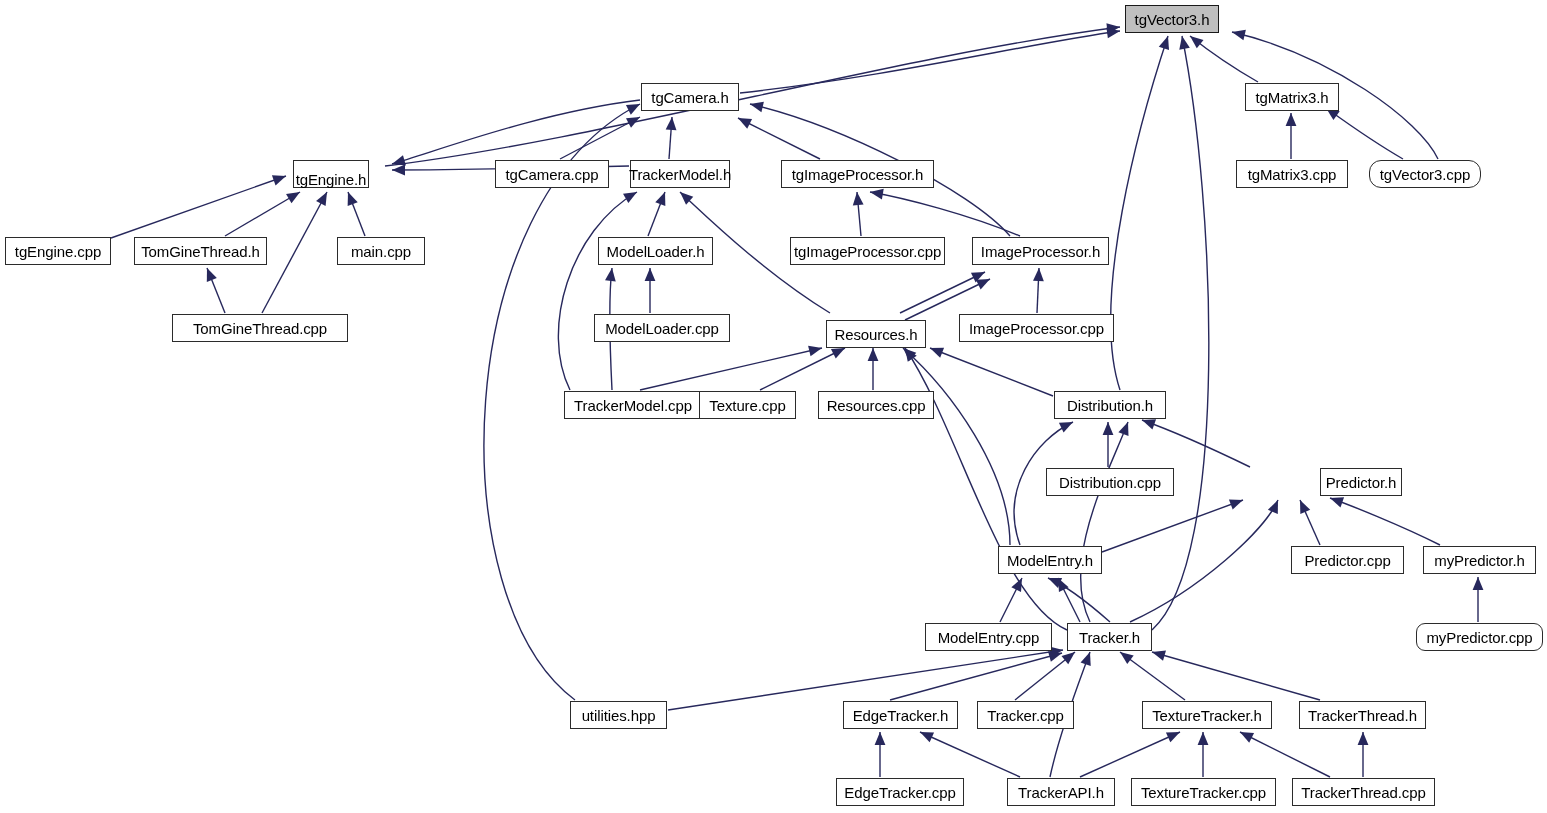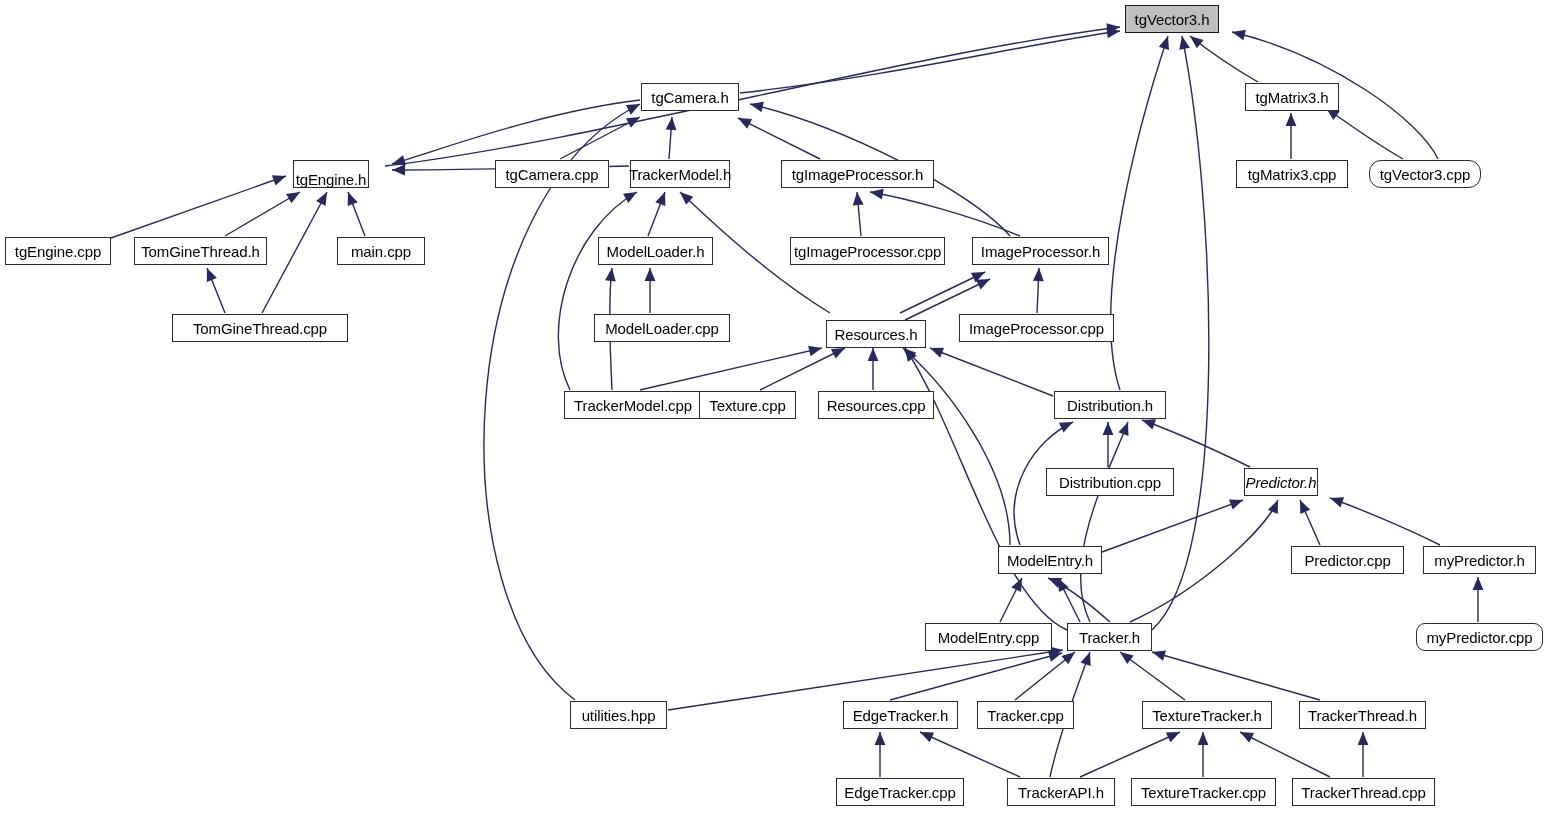--- a/index.html
+++ b/index.html
@@ -244,21 +244,21 @@
       </div>
       <div class="node" style="left: 818px; top: 391px; width: 116px;">
         <span class="lbl">Resources.cpp</span>
       </div>
       <div class="node" style="left: 1054px; top: 391px; width: 112px;">
         <span class="lbl">Distribution.h</span>
       </div>
       <div class="node" style="left: 1046px; top: 468px; width: 128px;">
         <span class="lbl">Distribution.cpp</span>
       </div>
-      <div class="node" style="left: 1244px; top: 468px; width: 74px; font-style: italic;">
+      <div class="node" style="left: 1320px; top: 468px; width: 82px;">
         <span class="lbl">Predictor.h</span>
       </div>
       <div class="node" style="left: 998px; top: 546px; width: 104px;">
         <span class="lbl">ModelEntry.h</span>
       </div>
       <div class="node" style="left: 1291px; top: 546px; width: 113px;">
         <span class="lbl">Predictor.cpp</span>
       </div>
       <div class="node" style="left: 1423px; top: 546px; width: 113px;">
         <span class="lbl">myPredictor.h</span>

